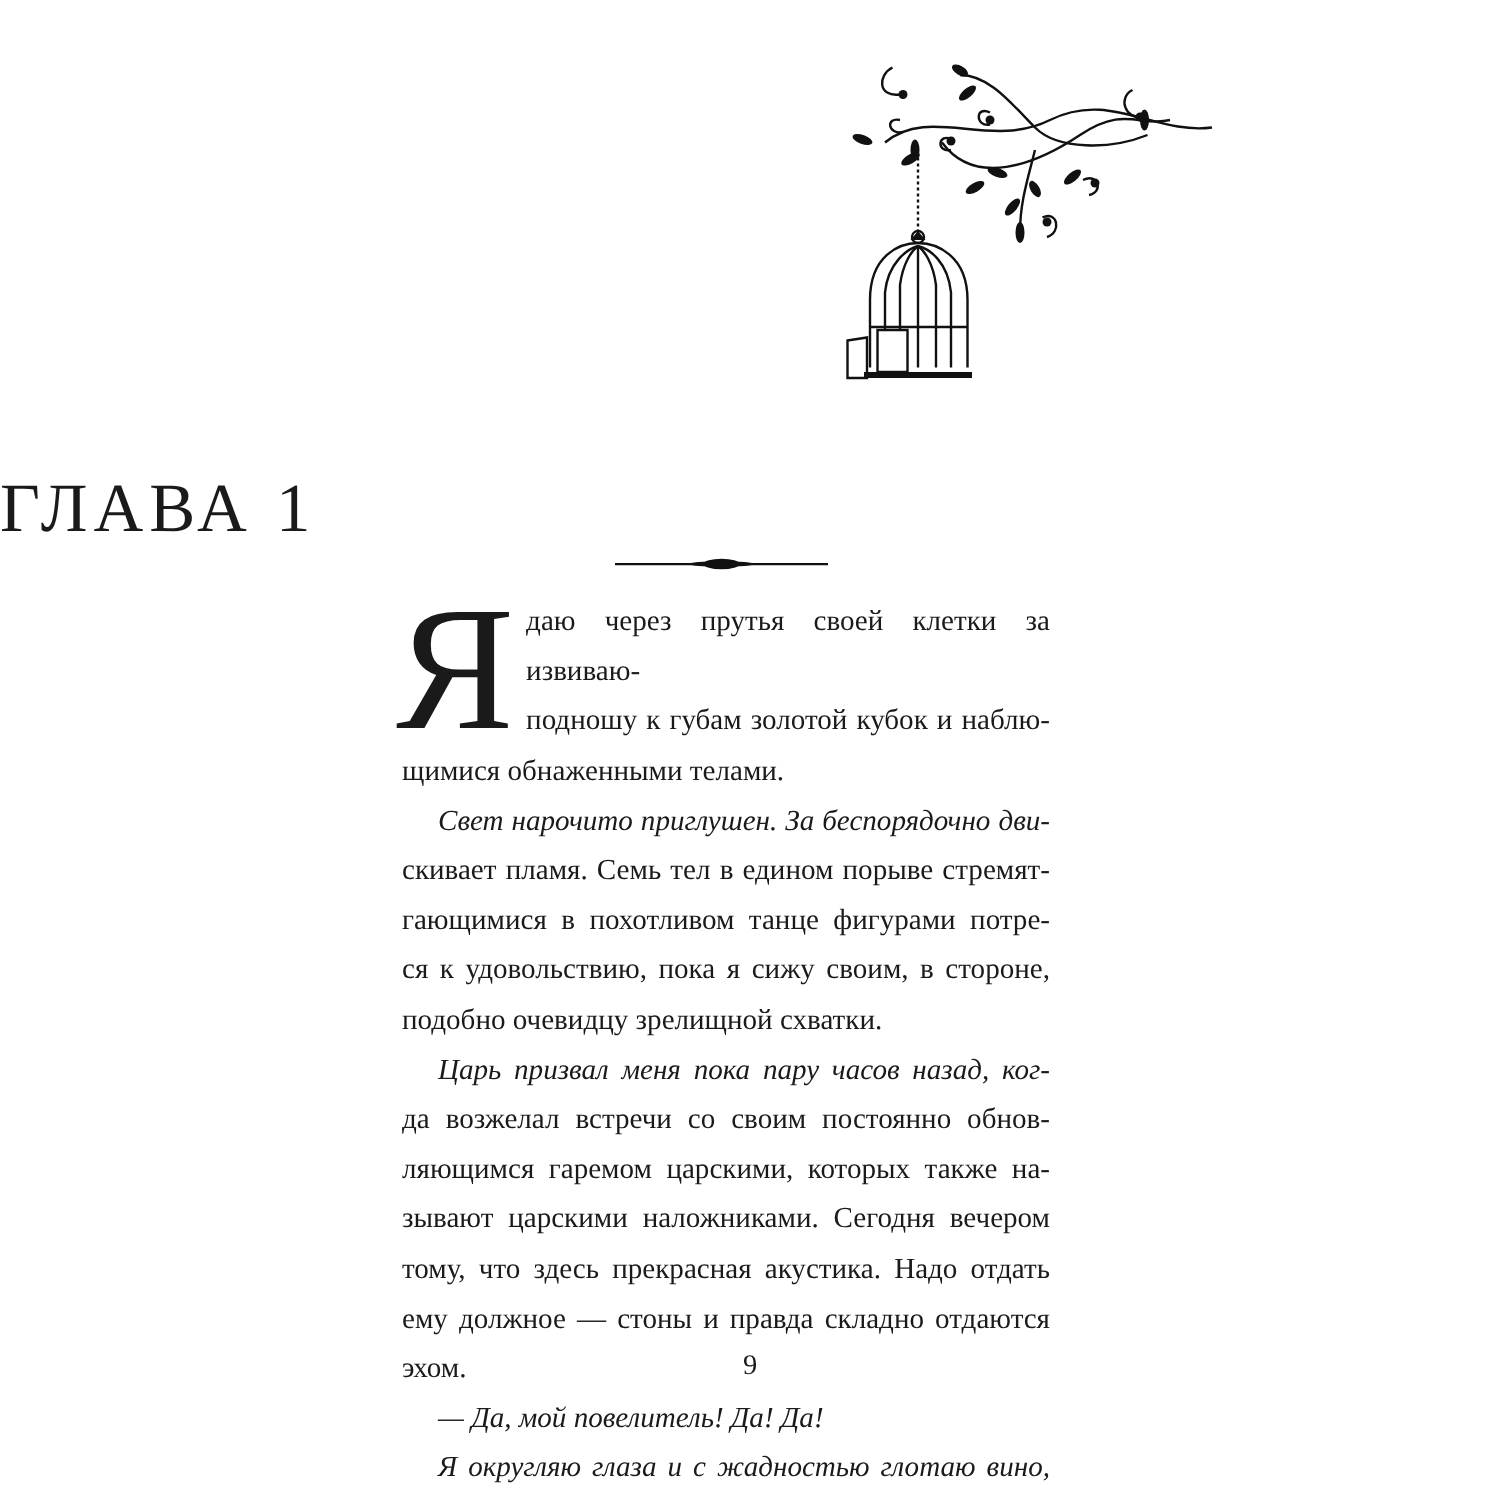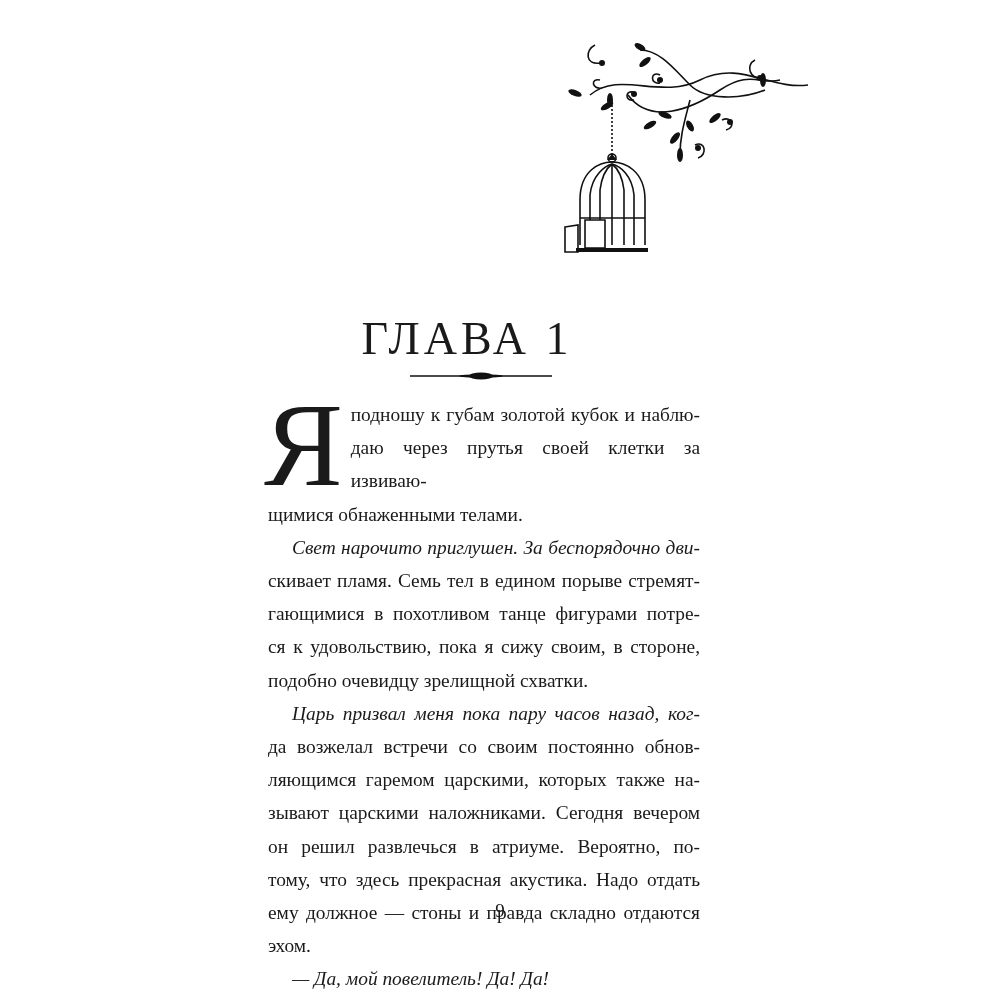--- a/index.html
+++ b/index.html
@@ -1,18 +1,18 @@
 <!DOCTYPE html>
 <html><head>
 <meta charset="utf-8">
 <style>
   html, body { margin:0; padding:0; background:#fff; }
   body { width:1000px; height:1000px; position:relative; overflow:hidden; color:#1a1a1a; font-family:"Liberation Serif","DejaVu Serif",serif; }
   .ornament { position:absolute; left:550px; top:30px; width:270px; height:250px; }
-  .title { position:absolute; left:11px; width:912px; top:312px; text-align:center; font-size:46px; letter-spacing:4px; font-weight:normal; }
+  .title { position:absolute; left:0; width:912px; top:312px; text-align:left; font-size:46px; letter-spacing:4px; font-weight:normal; }
   .divider { position:absolute; left:410px; top:370px; width:142px; height:12px; }
   .text { position:absolute; left:268px; top:398px; width:432px; font-size:19.4px; line-height:33.2px; }
   .text p { margin:0; text-align:justify; text-indent:24px; }
   .text p.first { text-indent:0; }
   .text p.first:first-letter { }
   .dropcap { float:left; font-size:118px; line-height:88px; margin:4px 8px -4px -4px; height:96px; }
   .line { display:block; text-align:justify; text-align-last:justify; }
   .line.last { text-align-last:left; }
   .indent { text-indent:24px;font-style:italic; }
   .pagenum { position:absolute; left:0; width:1000px; top:900px; text-align:center; font-size:19px; }
@@ -73,37 +73,36 @@
 
 <svg class="divider" viewBox="0 0 142 12">
   <line x1="0" y1="6" x2="142" y2="6" stroke="#111" stroke-width="1.5"></line>
   <ellipse cx="71" cy="6" rx="12" ry="3.5" fill="#111"></ellipse>
   <ellipse cx="71" cy="6" rx="22" ry="1.8" fill="#111"></ellipse>
 </svg>
 
 <div class="text">
   <p class="first">
     <span class="dropcap">Я</span>
+    <span class="line">даю через прутья своей клетки за извиваю-</span>
     <span class="line">подношу к губам золотой кубок и наблю-</span>
-    <span class="line">даю через прутья своей клетки за извиваю-</span>
     <span class="line last">щимися обнаженными телами.</span>
   </p>
   <p style="text-indent:0">
     <span class="line indent">Свет нарочито приглушен. За беспорядочно дви-</span>
     <span class="line">скивает пламя. Семь тел в едином порыве стремят-</span>
     <span class="line">гающимися в похотливом танце фигурами потре-</span>
     <span class="line">ся к удовольствию, пока я сижу своим, в стороне,</span>
     <span class="line last">подобно очевидцу зрелищной схватки.</span>
   </p>
   <p style="text-indent:0">
     <span class="line indent">Царь призвал меня пока пару часов назад, ког-</span>
     <span class="line">да возжелал встречи со своим постоянно обнов-</span>
     <span class="line">ляющимся гаремом царскими, которых также на-</span>
     <span class="line">зывают царскими наложниками. Сегодня вечером</span>
-    <span class="line">он решил развлечься в атриуме. Вероятно, по-</span>
     <span class="line">тому, что здесь прекрасная акустика. Надо отдать</span>
     <span class="line">ему должное — стоны и правда складно отдаются</span>
     <span class="line last">эхом.</span>
   </p>
   <p style="text-indent:0">
     <span class="line indent last">— Да, мой повелитель! Да! Да!</span>
   </p>
   <p style="text-indent:0">
     <span class="line indent">Я округляю глаза и с жадностью глотаю вино,</span>
 

